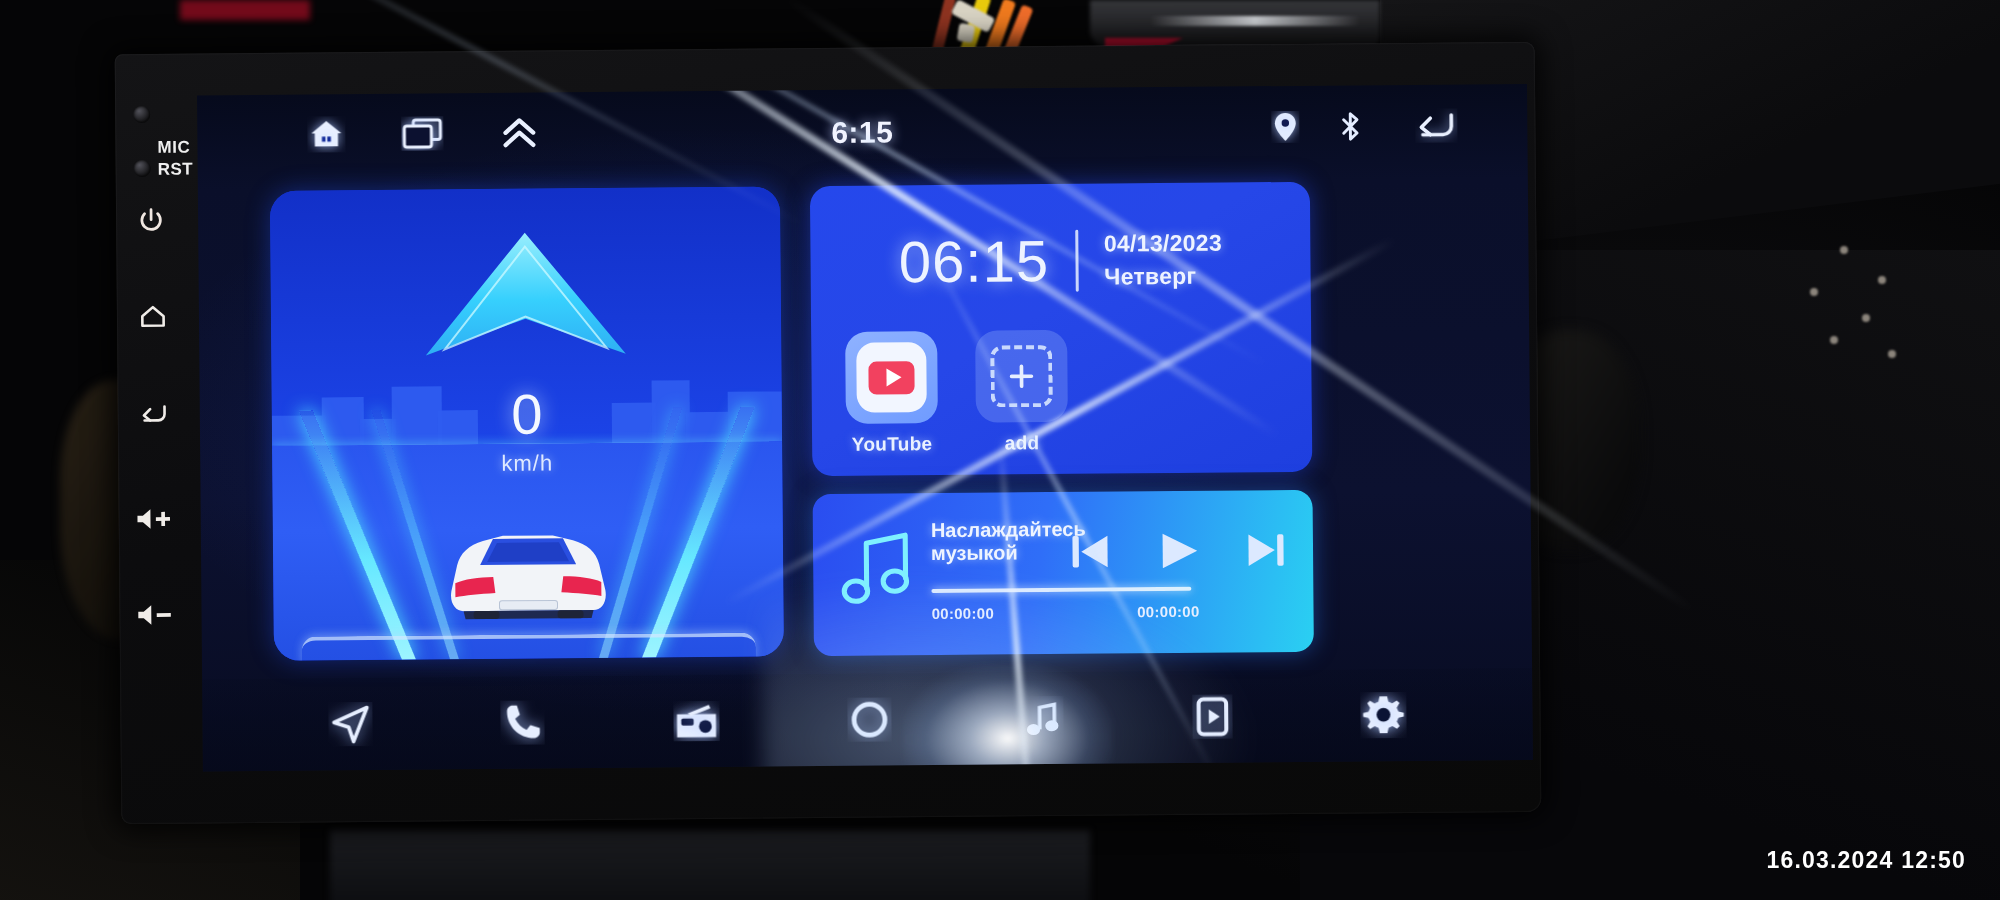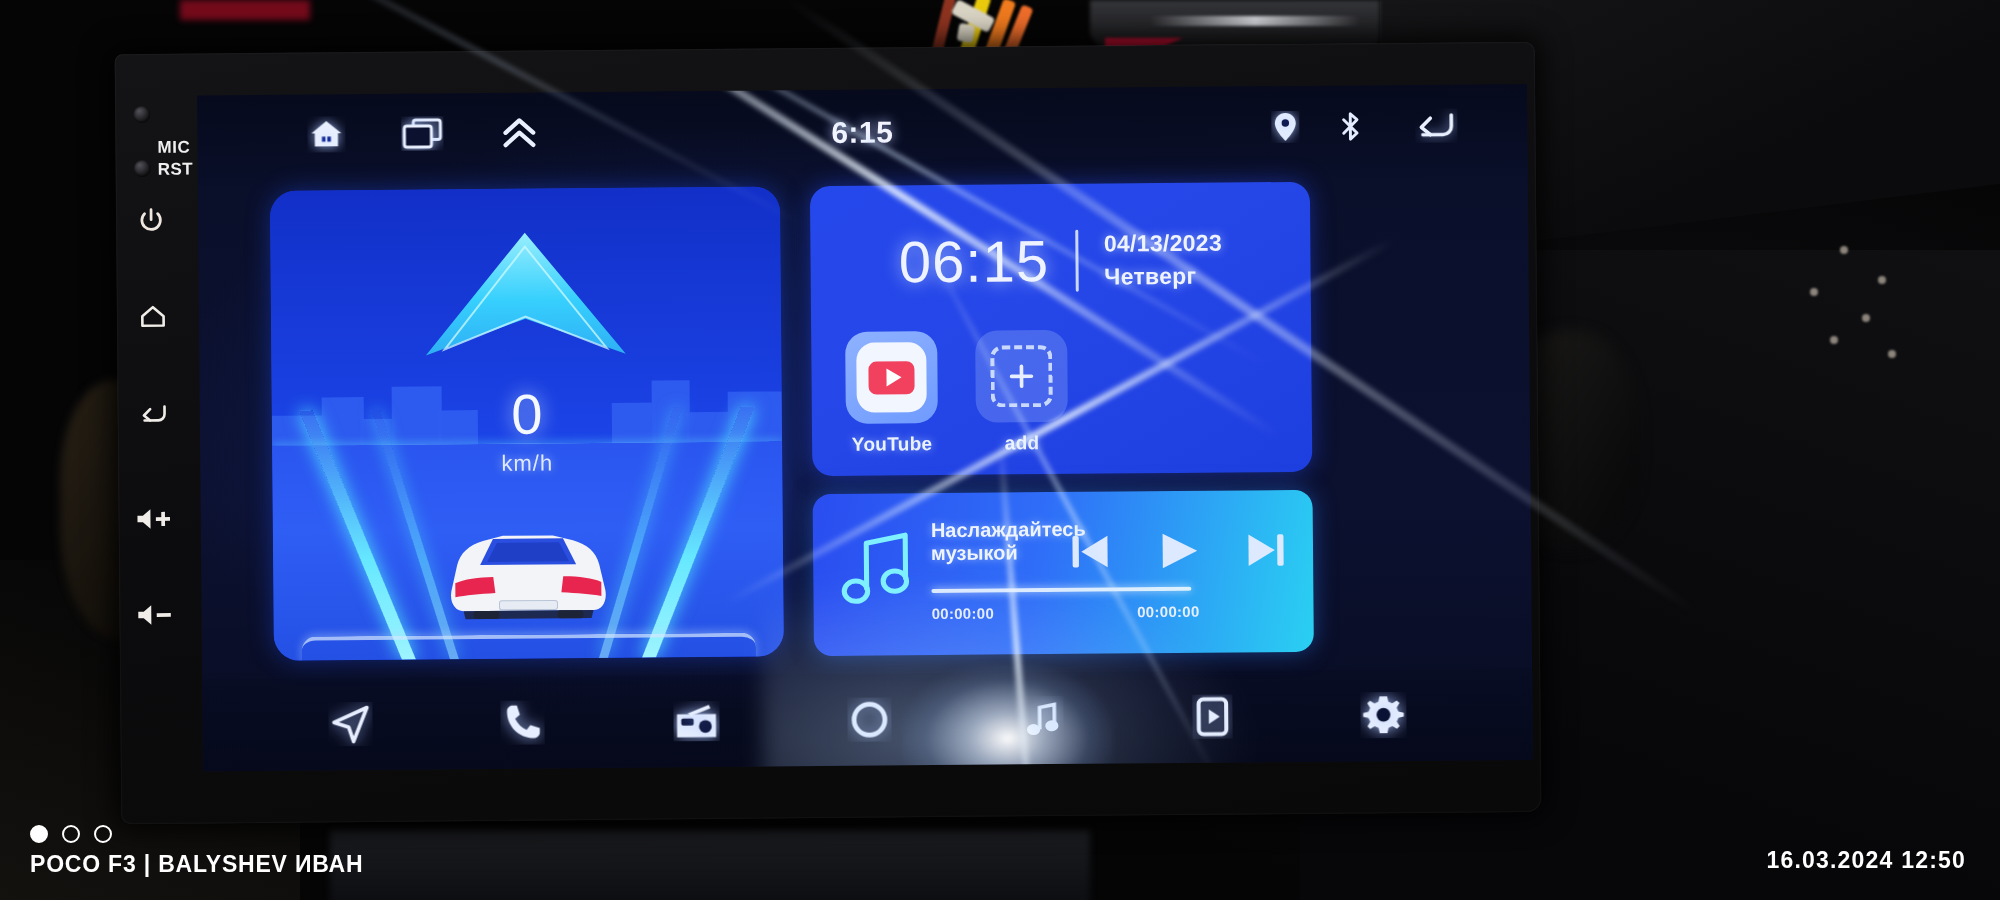--- a/index.html
+++ b/index.html
@@ -497,23 +497,15 @@
       <div class="streak streak2" style="left:300px;top:70px;width:820px;height:5px;transform:rotate(30deg);"></div>
       <div class="streak" style="left:480px;top:330px;width:760px;height:7px;transform:rotate(-28deg);"></div>
       <div class="streak streak2" style="left:560px;top:420px;width:620px;height:5px;transform:rotate(62deg);"></div>
       <div class="streak" style="left:600px;top:560px;width:430px;height:6px;transform:rotate(86deg);"></div>
     </div>
   </div>
 
   <div class="flare streak" style="left:690px;top:300px;width:1100px;height:9px;transform:rotate(34deg);opacity:.5;"></div>
   <div class="flare streak streak2" style="left:150px;top:60px;width:700px;height:6px;transform:rotate(28deg);opacity:.4;"></div>
 
-  <div class="wm">
-    <div class="wm-dots">
-      <div class="wm-dot filled"></div>
-      <div class="wm-dot"></div>
-      <div class="wm-dot"></div>
-    </div>
-    <div class="wm-text">POCO F3 | BALYSHEV ИВАН</div>
-  </div>
 
   <div class="ts">16.03.2024  12:50</div>
 </div>
 
 </body></html>

